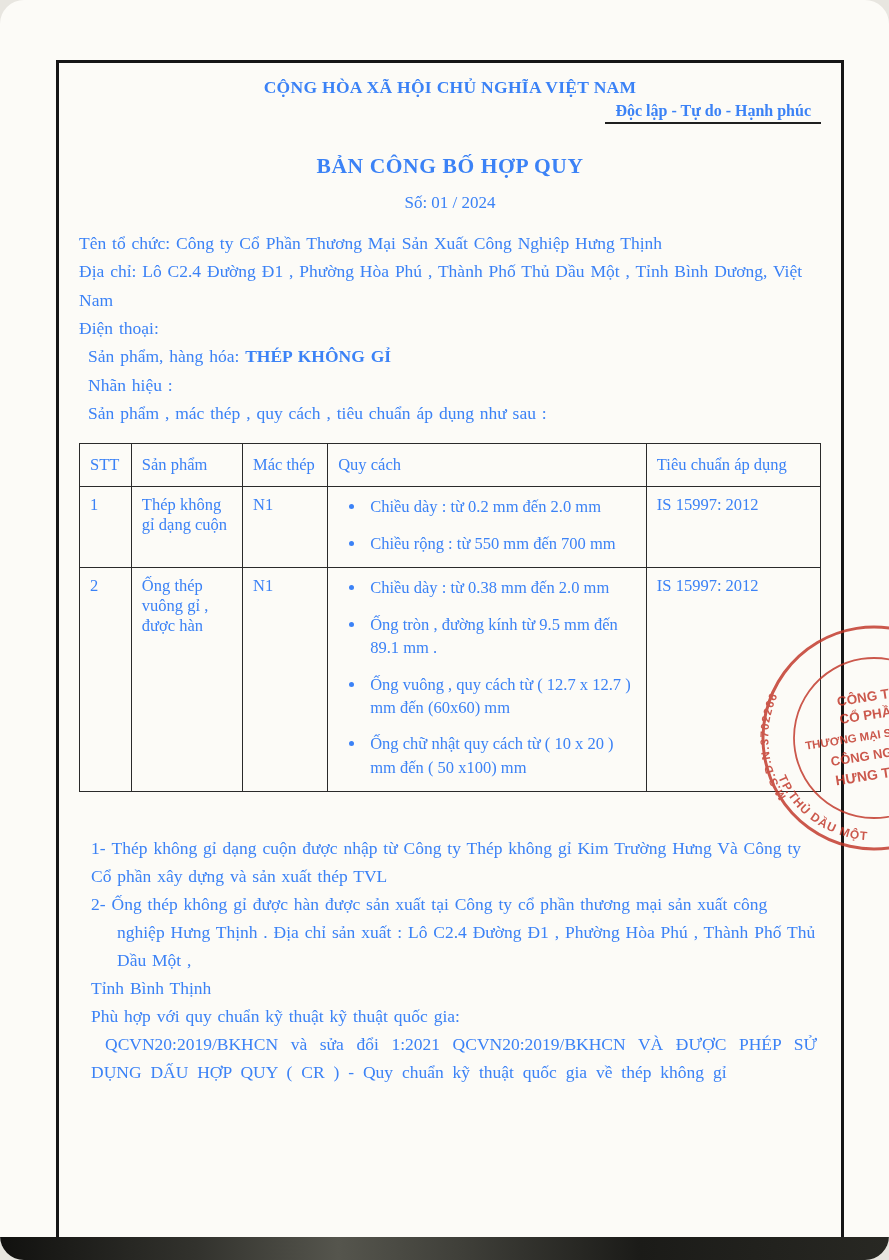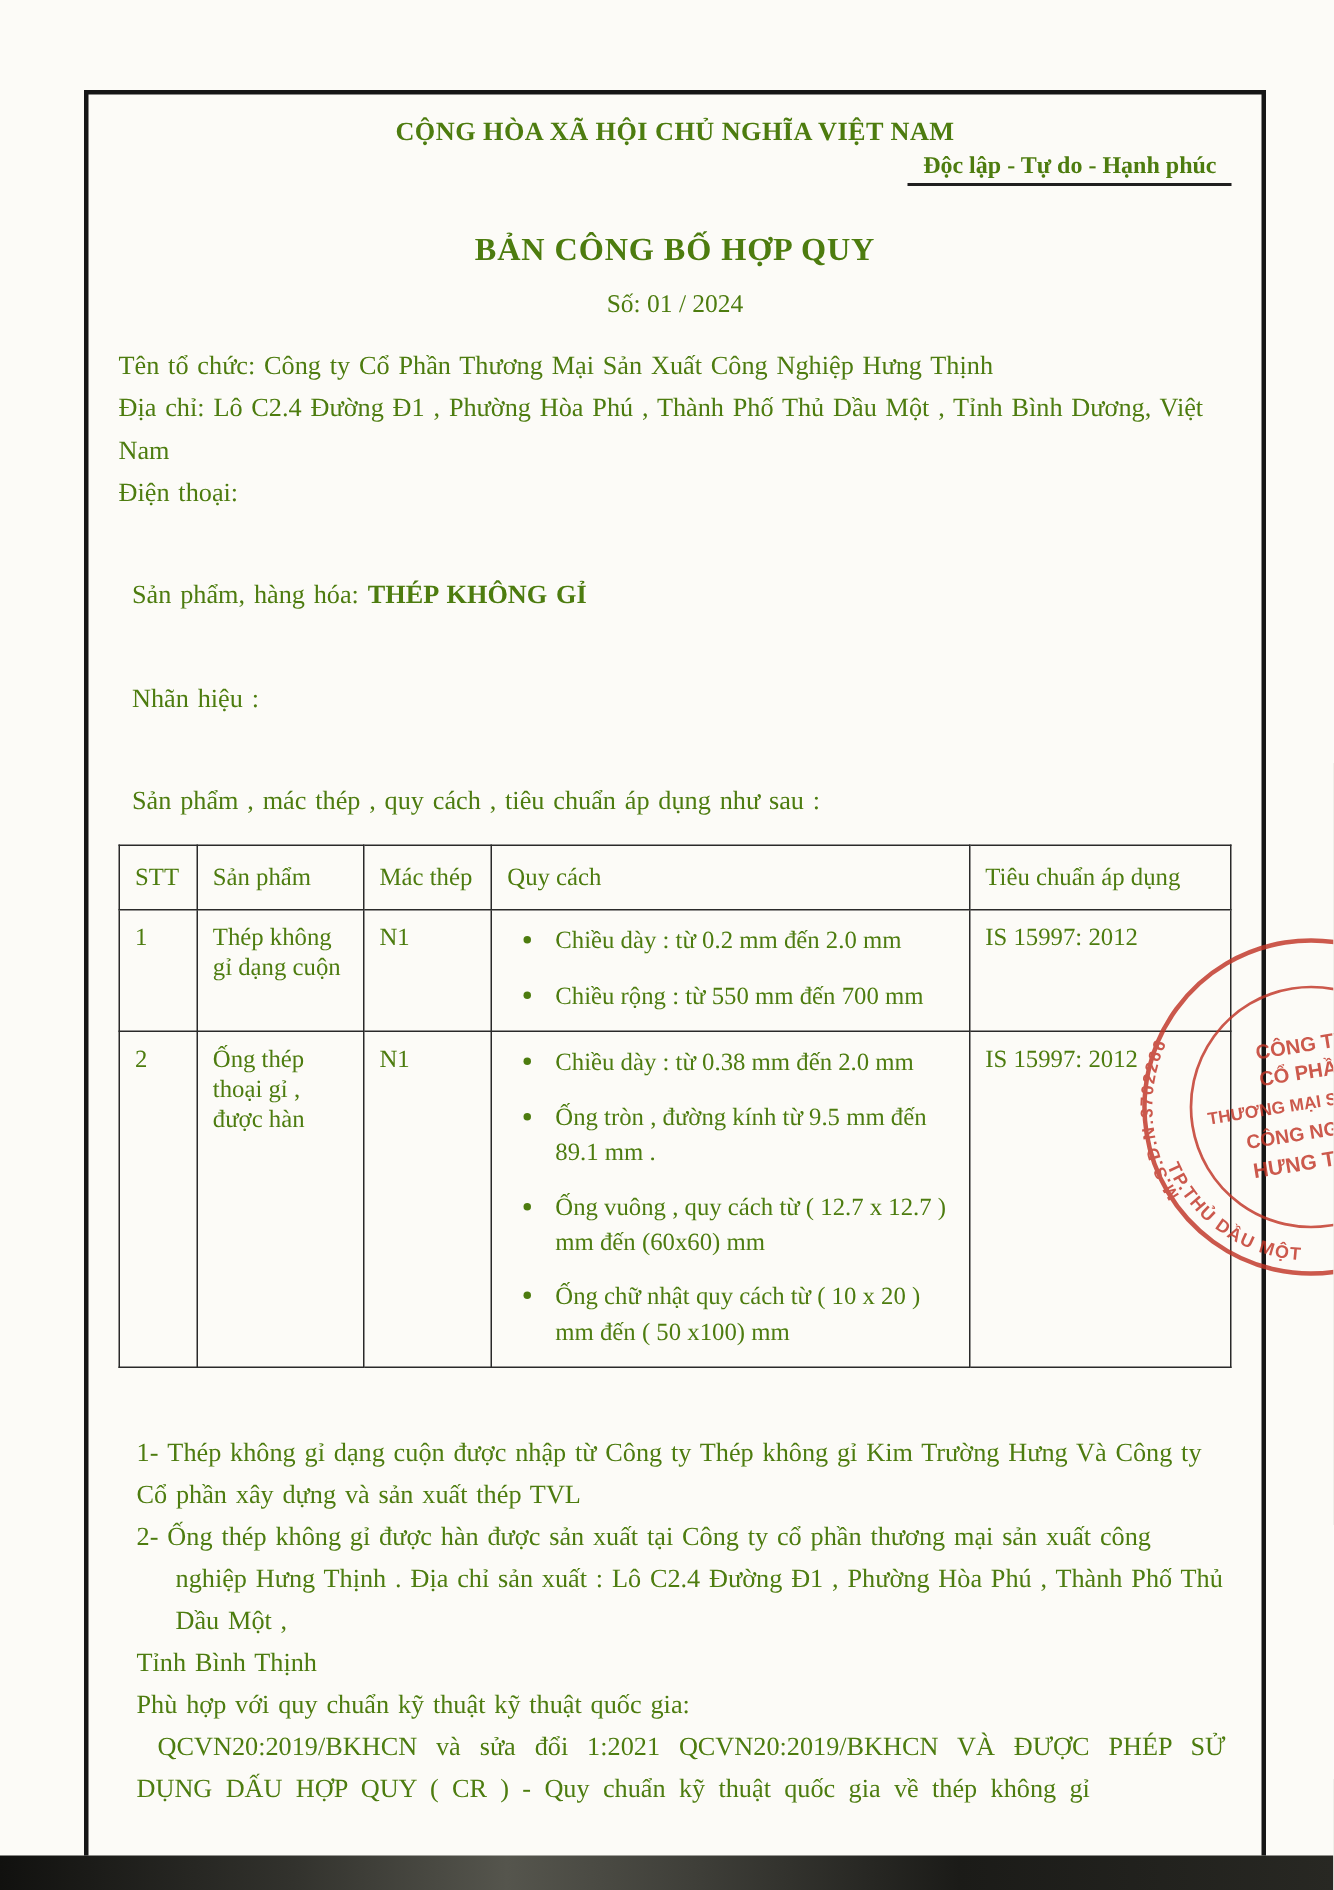--- a/index.html
+++ b/index.html
@@ -2,21 +2,22 @@
 <html><head>
 <meta charset="utf-8">
 <style>
   html,body{margin:0;padding:0;background:#e8e6e0;}
   .scan-page{
     position:relative;
     width:889px;height:1260px;
     background:#fcfbf7;
     overflow:hidden;
     font-family:"Liberation Serif","DejaVu Serif",serif;
-    color:#4d7c0f;
+    color:#3b82f6;
+    border-radius:24px;
   }
   .frame{
     position:absolute;
     left:56px;top:60px;
     width:788px;height:1177px;
     border:3px solid #161616;
     border-bottom:none;
     box-sizing:border-box;
     padding:12px 20px 0 20px;
   }
@@ -48,21 +49,21 @@
     margin-top:14px;
   }
   .body-block{margin-top:16px;}
   .line{
     margin:0;
     font-size:17.5px;
     line-height:1.62;
     word-spacing:1.5px;
     font-family:Liberation Serif, serif;
   }
-  .indent{padding-left:9px;margin-top:40px;}
+  .indent{padding-left:9px;}
   .spec-table{
     width:100%;
     border-collapse:collapse;
     margin-top:16px;
     font-size:16.5px;
   }
   .spec-table th,.spec-table td{
     border:1.6px solid #2a2a2a;
     padding:8px 10px;
     vertical-align:top;
@@ -185,21 +186,21 @@
           <td class="c-qc">
             <ul>
               <li>Chiều dày : từ 0.2 mm đến 2.0 mm</li>
               <li>Chiều rộng : từ 550 mm đến 700 mm</li>
             </ul>
           </td>
           <td class="c-tc">IS 15997: 2012</td>
         </tr>
         <tr>
           <td class="c-stt">2</td>
-          <td class="c-sp">Ống thép thoại gỉ , được hàn</td>
+          <td class="c-sp">Ống thép vuông gỉ , được hàn</td>
           <td class="c-mt">N1</td>
           <td class="c-qc">
             <ul>
               <li>Chiều dày : từ 0.38 mm đến 2.0 mm</li>
               <li>Ống tròn , đường kính từ 9.5 mm đến 89.1 mm .</li>
               <li>Ống vuông , quy cách từ ( 12.7 x 12.7 ) mm đến (60x60) mm</li>
               <li>Ống chữ nhật quy cách từ ( 10 x 20 ) mm đến ( 50 x100) mm</li>
             </ul>
           </td>
           <td class="c-tc">IS 15997: 2012</td>

